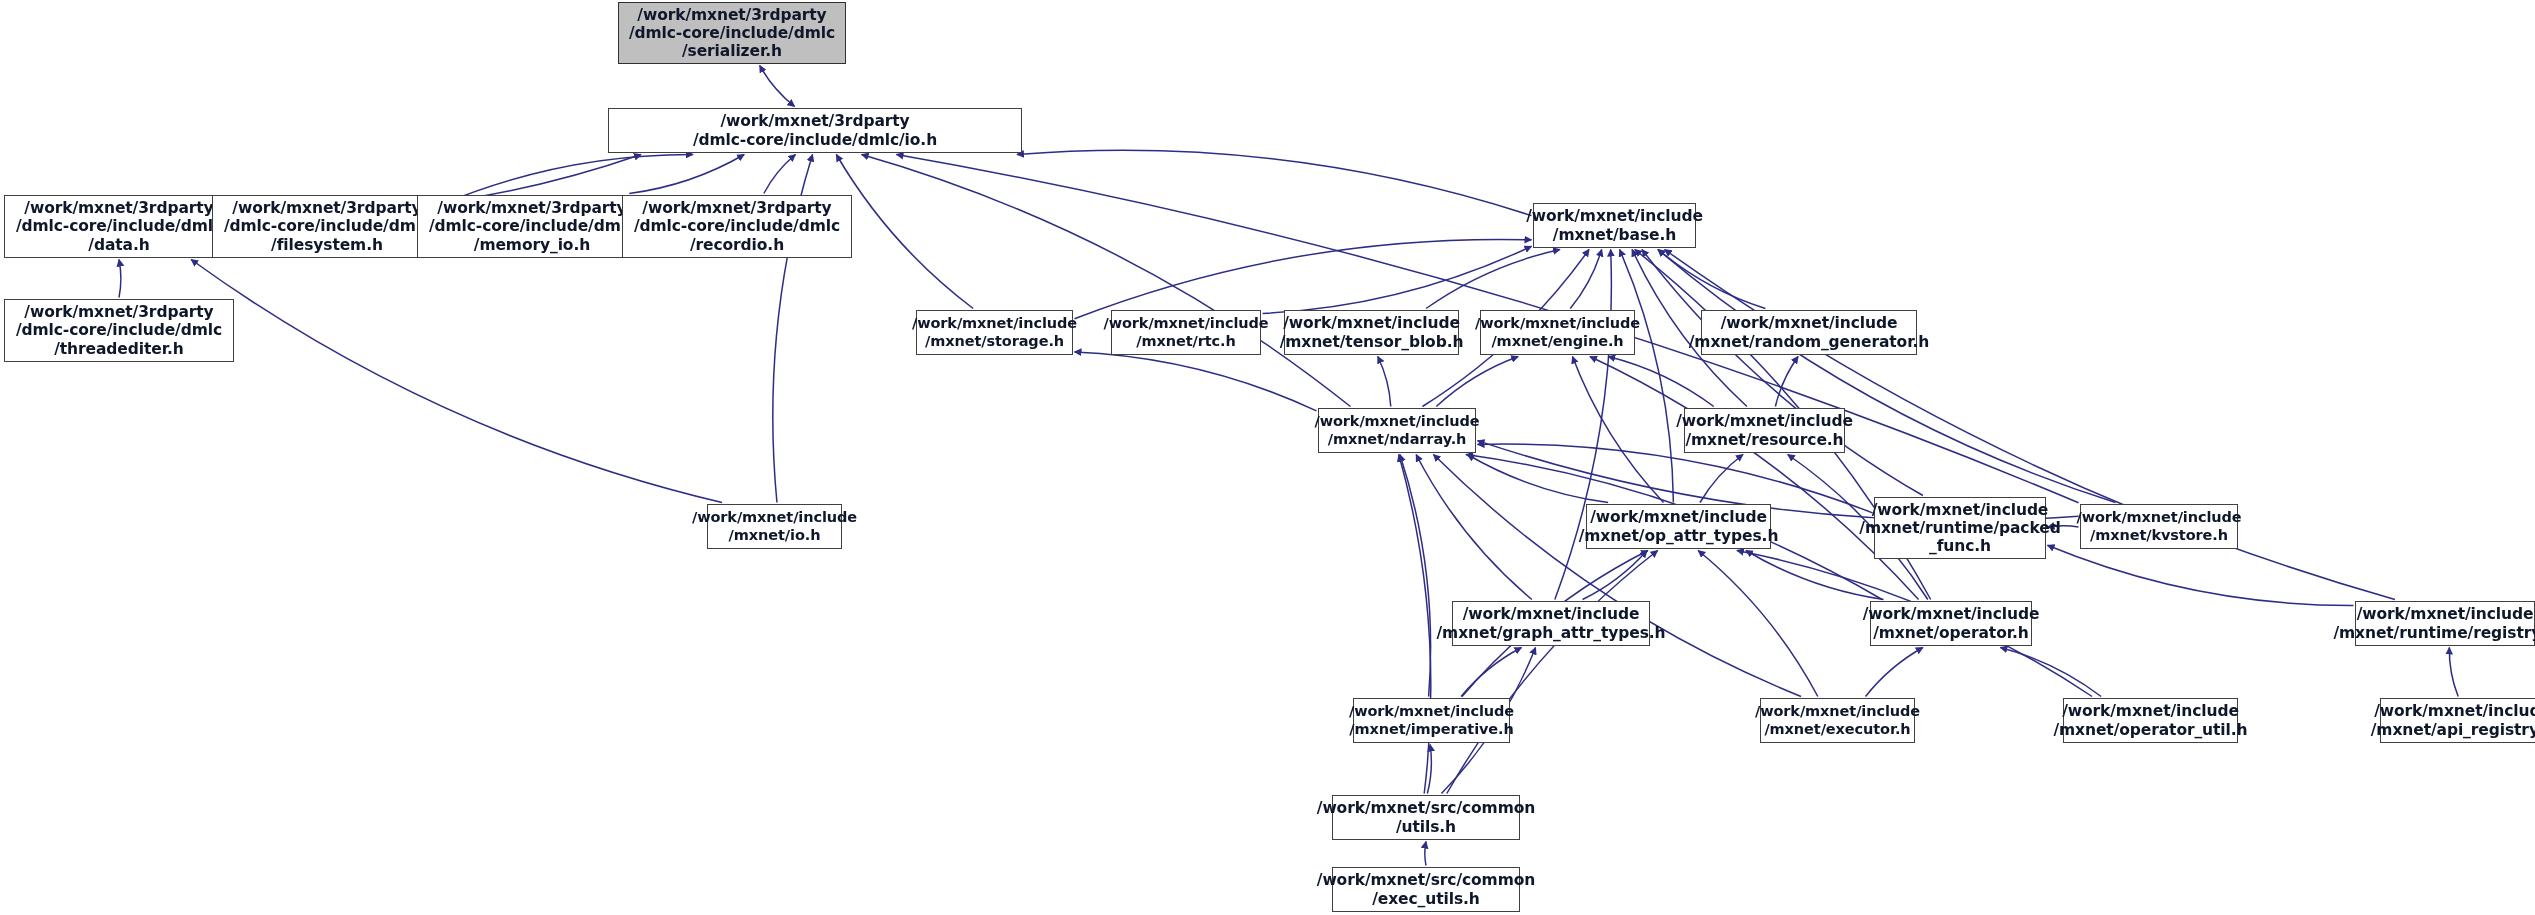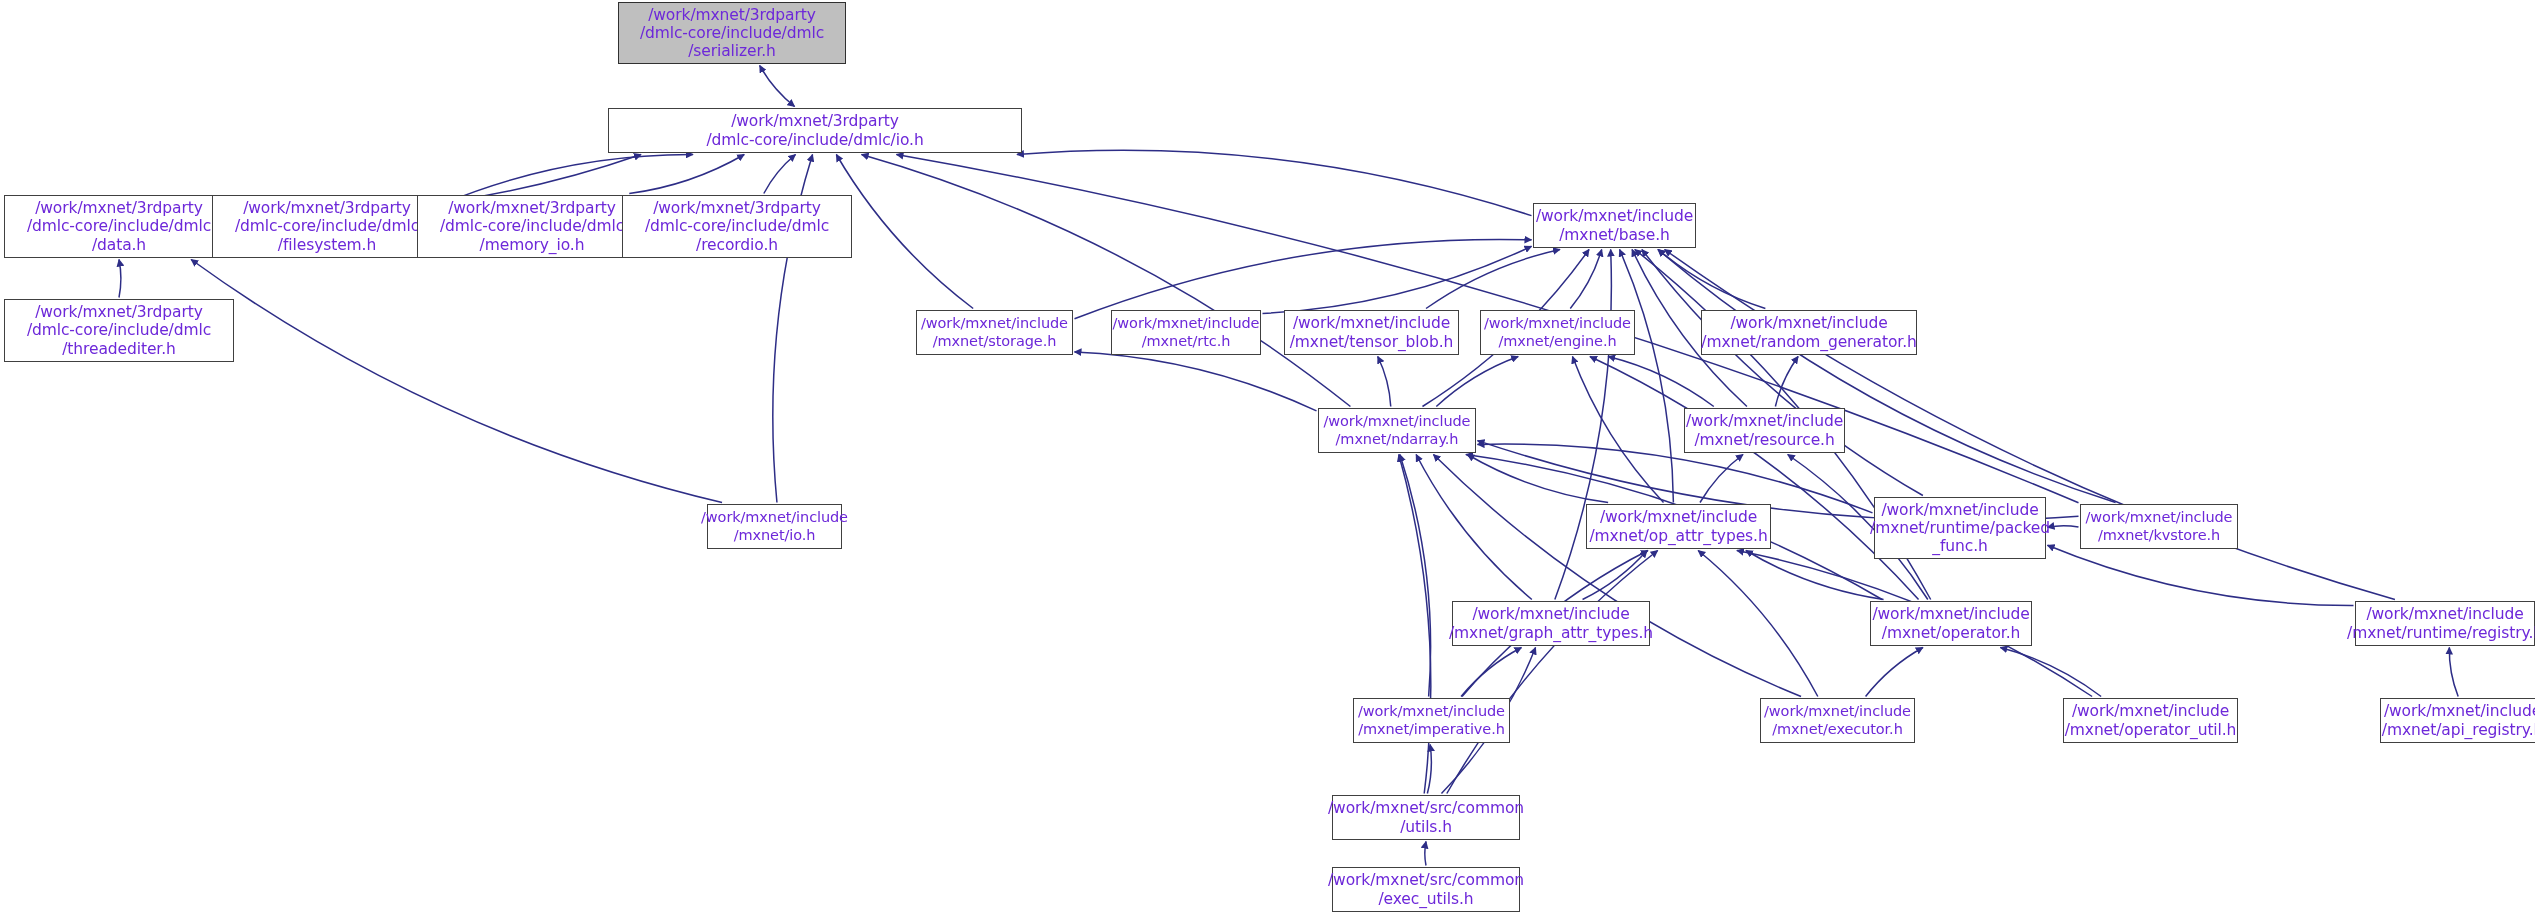--- a/index.html
+++ b/index.html
@@ -22,31 +22,32 @@
     top: 0;
     width: 2535px;
     height: 915px;
     pointer-events: none;
   }
   .node {
     position: absolute;
     box-sizing: border-box;
     border: 1.6px solid #404040;
     background: #ffffff;
-    color: #6d28d9;
+    color: #0f172a;
     display: flex;
     align-items: center;
     justify-content: center;
     text-align: center;
     line-height: 1.18;
     font-size: 15.5px;
     letter-spacing: -0.1px;
     white-space: pre-line;
     padding: 1px 4px;
     z-index: 5;
+    font-weight: bold;
   }
   .node.root {
     background: #bfbfbf;
     border-color: #303030;
   }
   .node.small {
     font-size: 14.5px;
   }
 </style>
 </head>

